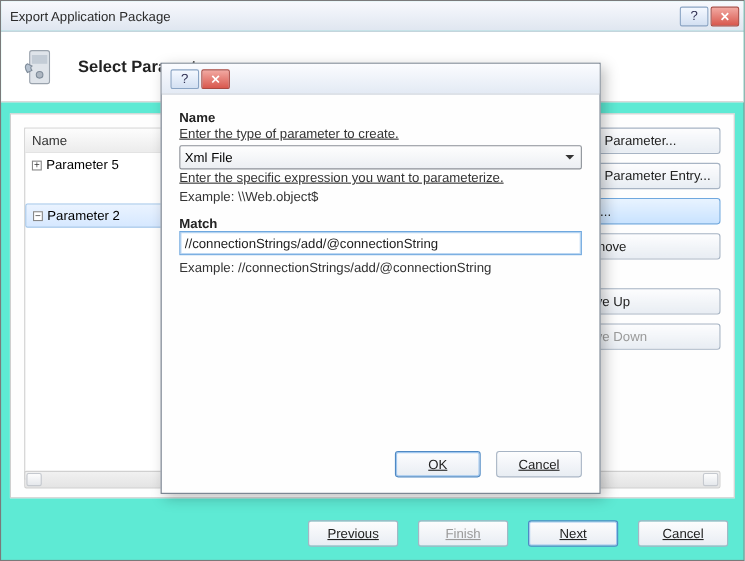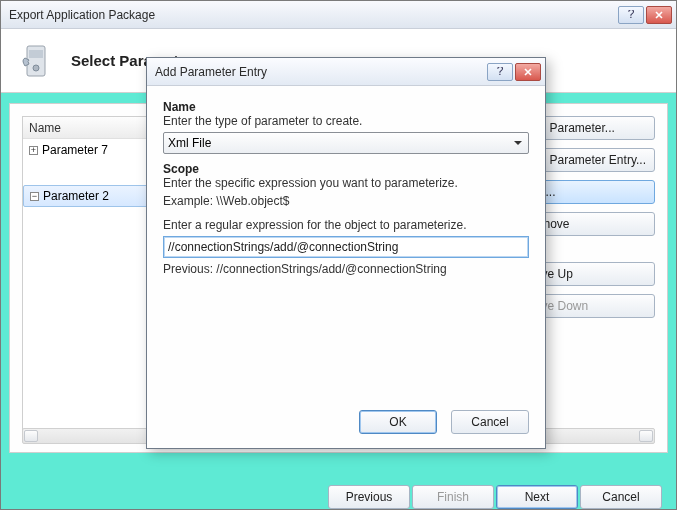--- a/index.html
+++ b/index.html
@@ -23,38 +23,38 @@
   .params-table { position: absolute; left: 12px; top: 12px; width: 320px; height: 320px; border: 1px solid #cfcfcf; background: #fff; }
   .params-header { height: 22px; background: linear-gradient(#fdfdfd, #ececec); border-bottom: 1px solid #e0e0e0; padding-left: 6px; line-height: 22px; color: #333; }
   .param-row { height: 22px; display: flex; align-items: center; padding-left: 6px; gap: 4px; border-bottom: 0px solid transparent; }
   .param-row.selected { background: linear-gradient(#eaf3ff, #d6e8ff); border: 1px solid #9ec4ea; border-radius: 2px; }
   .param-row.spacer { height: 24px; }
   .expander { width: 9px; height: 9px; border: 1px solid #888; display: inline-flex; align-items: center; justify-content: center; font-size: 9px; line-height: 1; color: #333; background: #fff; }
 
   .side-buttons { position: absolute; right: 12px; top: 12px; display: flex; flex-direction: column; gap: 8px; }
   .side-buttons .gap { height: 10px; }
   .btn { min-width: 124px; height: 24px; border: 1px solid #a7b4c4; border-radius: 3px; background: linear-gradient(#fdfdfe, #e8edf3); color: #222; padding: 0 8px; text-align: left; position: relative; }
-  .btn.center { text-align: center; min-width: 80px; }
+  .btn.center { text-align: center; min-width: 80px; text-decoration: underline; }
   .btn.disabled { color: #9a9a9a; }
   .btn.hot { background: linear-gradient(#e8f3ff, #c9e3ff); border-color: #6fa8df; }
   .btn.default { border-color: #4f89c4; box-shadow: 0 0 0 1px #9fc6ee inset; }
 
   .hscroll { position: absolute; left: 12px; bottom: 8px; right: 12px; height: 16px; background: linear-gradient(#f1f1f1,#e4e4e4); border: 1px solid #d0d0d0; border-radius: 2px; display: flex; align-items: center; justify-content: space-between; padding: 0 1px; }
   .hscroll .arrow { width: 14px; height: 12px; background: linear-gradient(#fdfdfd,#e5e8ec); border: 1px solid #c5c9cf; border-radius: 2px; }
 
-  .footer-btns { position: absolute; bottom: 0; right: 14px; display: flex; gap: 2px; }
+  .footer-btns { position: absolute; bottom: 12px; right: 14px; display: flex; gap: 18px; }
   .footer-btns .btn { min-width: 82px; text-align: center; }
 
   
   .modal { position: absolute; left: 145px; top: 56px; width: 400px; height: 392px; border: 1px solid #6f7a88; background: #fefefe; box-shadow: 4px 4px 12px rgba(0,0,0,0.25); z-index: 100; display: flex; flex-direction: column; }
   .modal .titlebar { background: linear-gradient(#fbfcff,#e3eaf4); }
   .modal-body { padding: 12px 16px; flex: 1; overflow: hidden; }
   .section-head { font-weight: bold; color: #222; margin-top: 8px; }
   .section-head:first-child { margin-top: 2px; }
-  .section-desc { color: #333; margin-bottom: 4px; }
+  .section-desc { color: #333; margin-bottom: 4px; text-decoration: underline; }
   .example { color: #333; margin-top: 4px; margin-bottom: 10px; }
   .text-input { width: 100%; height: 22px; border: 1px solid #bfc9d6; padding: 0 4px; background: #fff; color: #222; outline: none; }
   .combo { width: 100%; height: 22px; border: 1px solid #8a8f96; background: linear-gradient(#fefefe,#eceff3); display: flex; align-items: center; padding: 0 4px; justify-content: space-between; border-radius: 2px; gap: 28px; }
   .combo .arrow { width: 12px; height: 12px; display: flex; align-items: center; justify-content: center; }
   .modal-footer { display: flex; justify-content: flex-end; gap: 14px; padding: 8px 16px 14px; }
   .modal-footer .btn { min-width: 78px; text-align: center; }
 
   input::placeholder { color: #777; }
 </style>
 </head>
@@ -87,21 +87,21 @@
       </svg>
     </div>
     <div class="banner-title">Select Parameters</div>
   </div>
 
   <div class="content-area">
     <div class="params-table">
       <div class="params-header">Name</div>
       <div class="param-row">
         <span class="expander">+</span>
-        <span>Parameter 7</span>
+        <span>Parameter 5</span>
       </div>
       <div class="param-row spacer"></div>
       <div class="param-row selected">
         <span class="expander">−</span>
         <span>Parameter 2</span>
       </div>
     </div>
 
     <div class="side-buttons">
       <button class="btn">Add Parameter...</button>
@@ -121,21 +121,20 @@
 
   <div class="footer-btns">
     <button class="btn center">Previous</button>
     <button class="btn center disabled">Finish</button>
     <button class="btn center default">Next</button>
     <button class="btn center">Cancel</button>
   </div>
 
   <div class="modal">
     <div class="titlebar">
-      <span class="title">Add Parameter Entry</span>
       <div class="win-btns">
         <div class="win-btn">
           <svg width="10" height="10" viewBox="0 0 10 10">
               <text x="5" y="8" text-anchor="middle" font-size="9" fill="#335">?</text>
             </svg>
         </div>
         <div class="win-btn close">
           <svg width="10" height="10" viewBox="0 0 10 10">
               <path d="M2 2 L8 8 M8 2 L2 8" stroke="#fff" stroke-width="1.6"></path>
             </svg>
@@ -148,27 +147,26 @@
       <div class="section-desc">Enter the type of parameter to create.</div>
       <div class="combo">
         <span>Xml File</span>
         <span class="arrow">
           <svg width="10" height="10" viewBox="0 0 10 10">
               <path d="M1 3 L5 7 L9 3 Z" fill="#333"></path>
             </svg>
         </span>
       </div>
 
-      <div class="section-head">Scope</div>
       <div class="section-desc">Enter the specific expression you want to parameterize.</div>
       <div class="example">Example: \\Web.object$</div>
 
-      <div class="section-desc">Enter a regular expression for the object to parameterize.</div>
+      <div class="section-head">Match</div>
       <input class="text-input" style="border-color: rgb(111, 168, 223); box-shadow: rgb(188, 215, 242) 0px 0px 0px 1px inset;" value="//connectionStrings/add/@connectionString">
-      <div class="example">Previous: //connectionStrings/add/@connectionString</div>
+      <div class="example">Example: //connectionStrings/add/@connectionString</div>
 
     </div>
     <div class="modal-footer">
       <button class="btn center default">OK</button>
       <button class="btn center">Cancel</button>
     </div>
   </div>
 
 </div>
 

